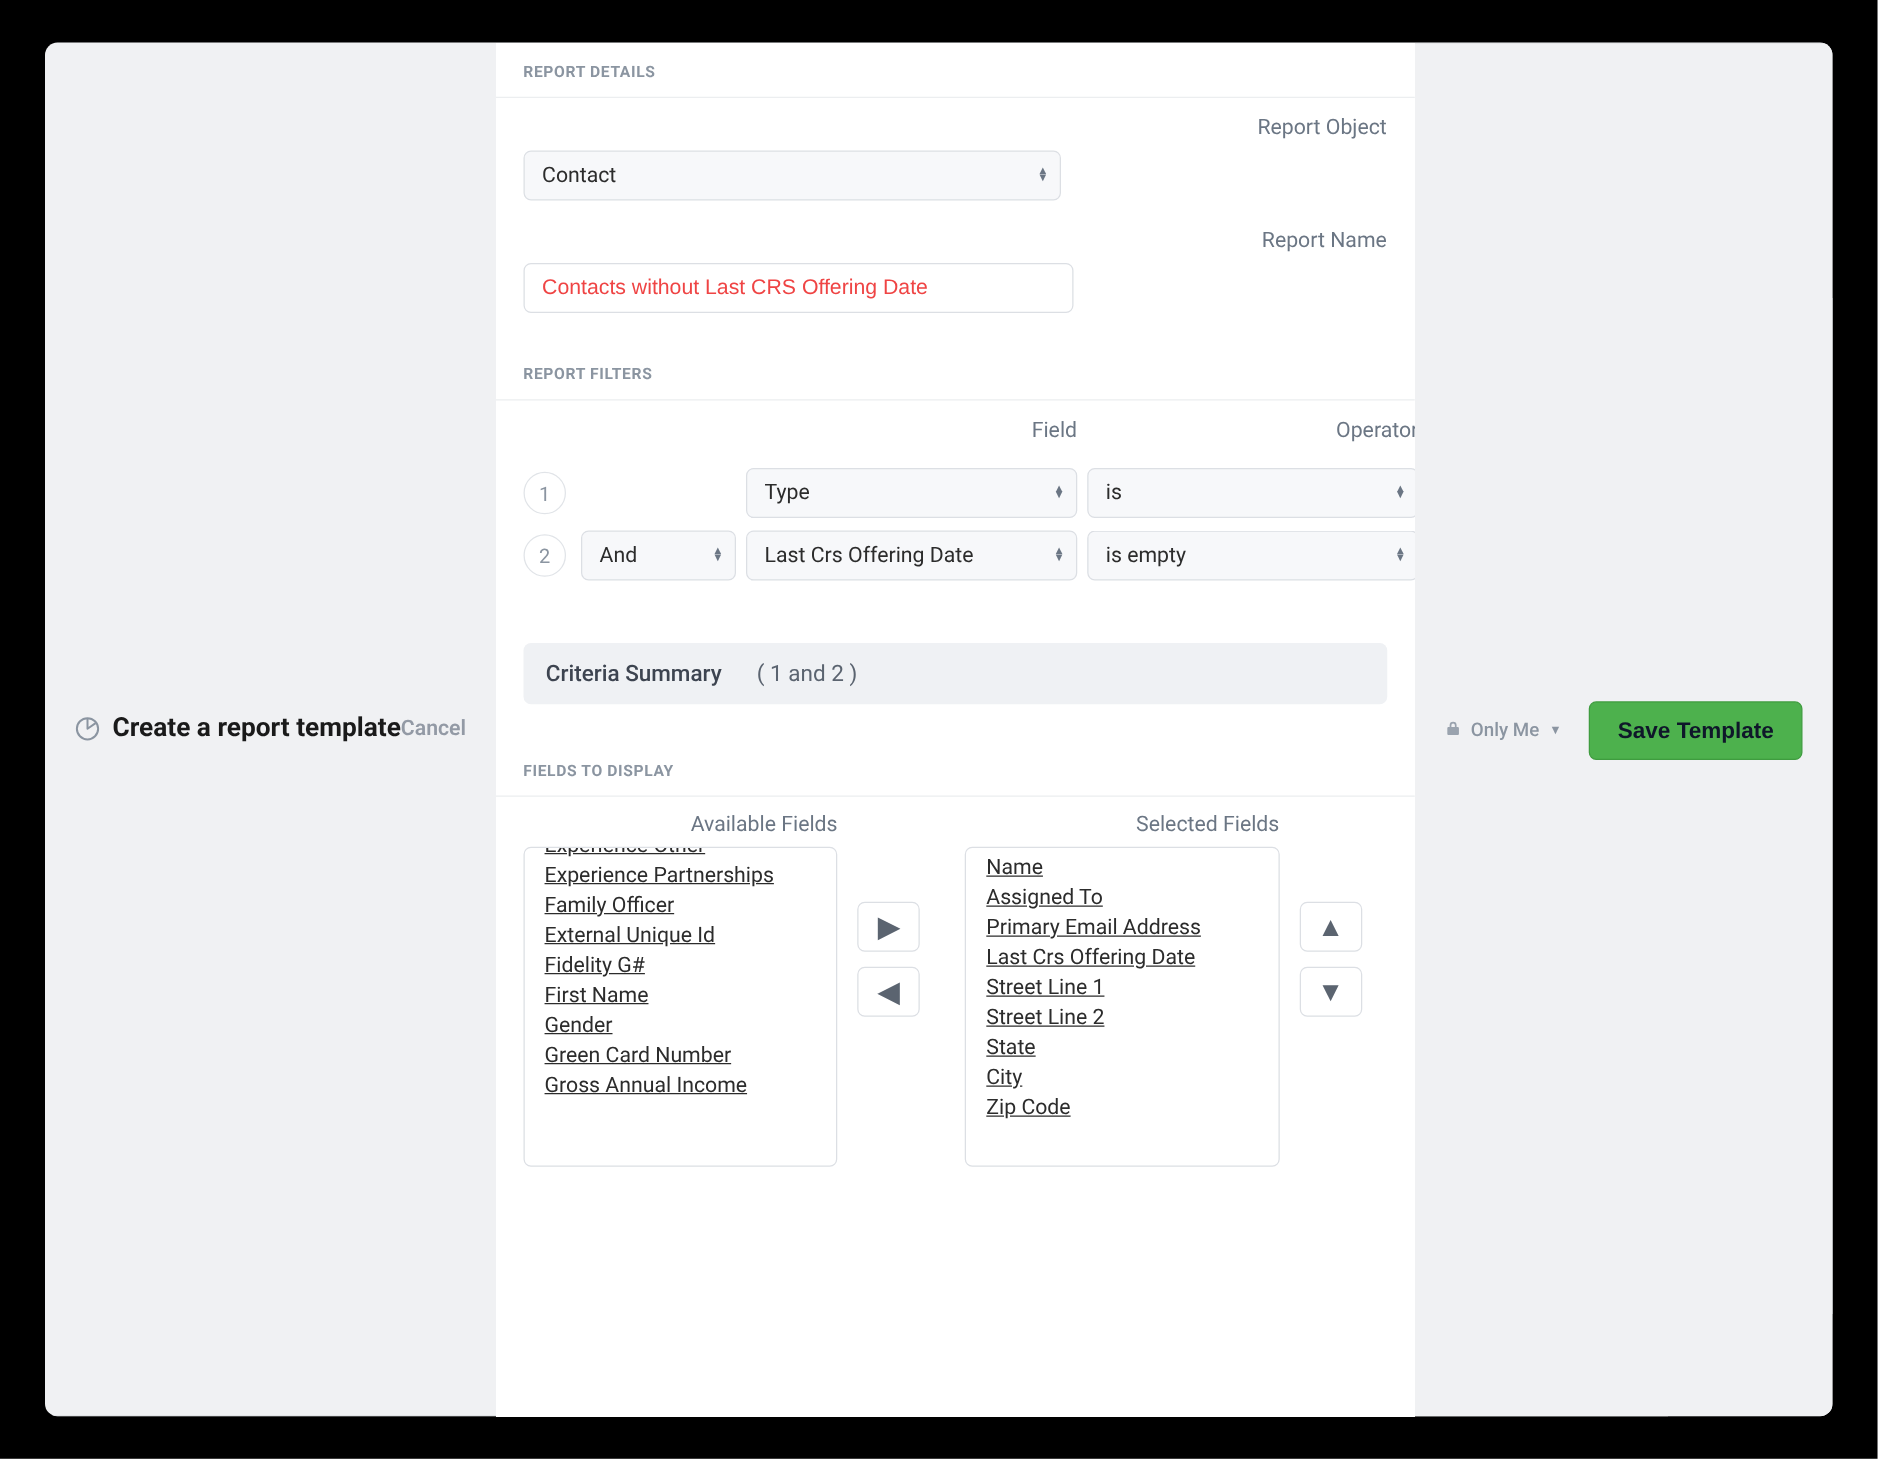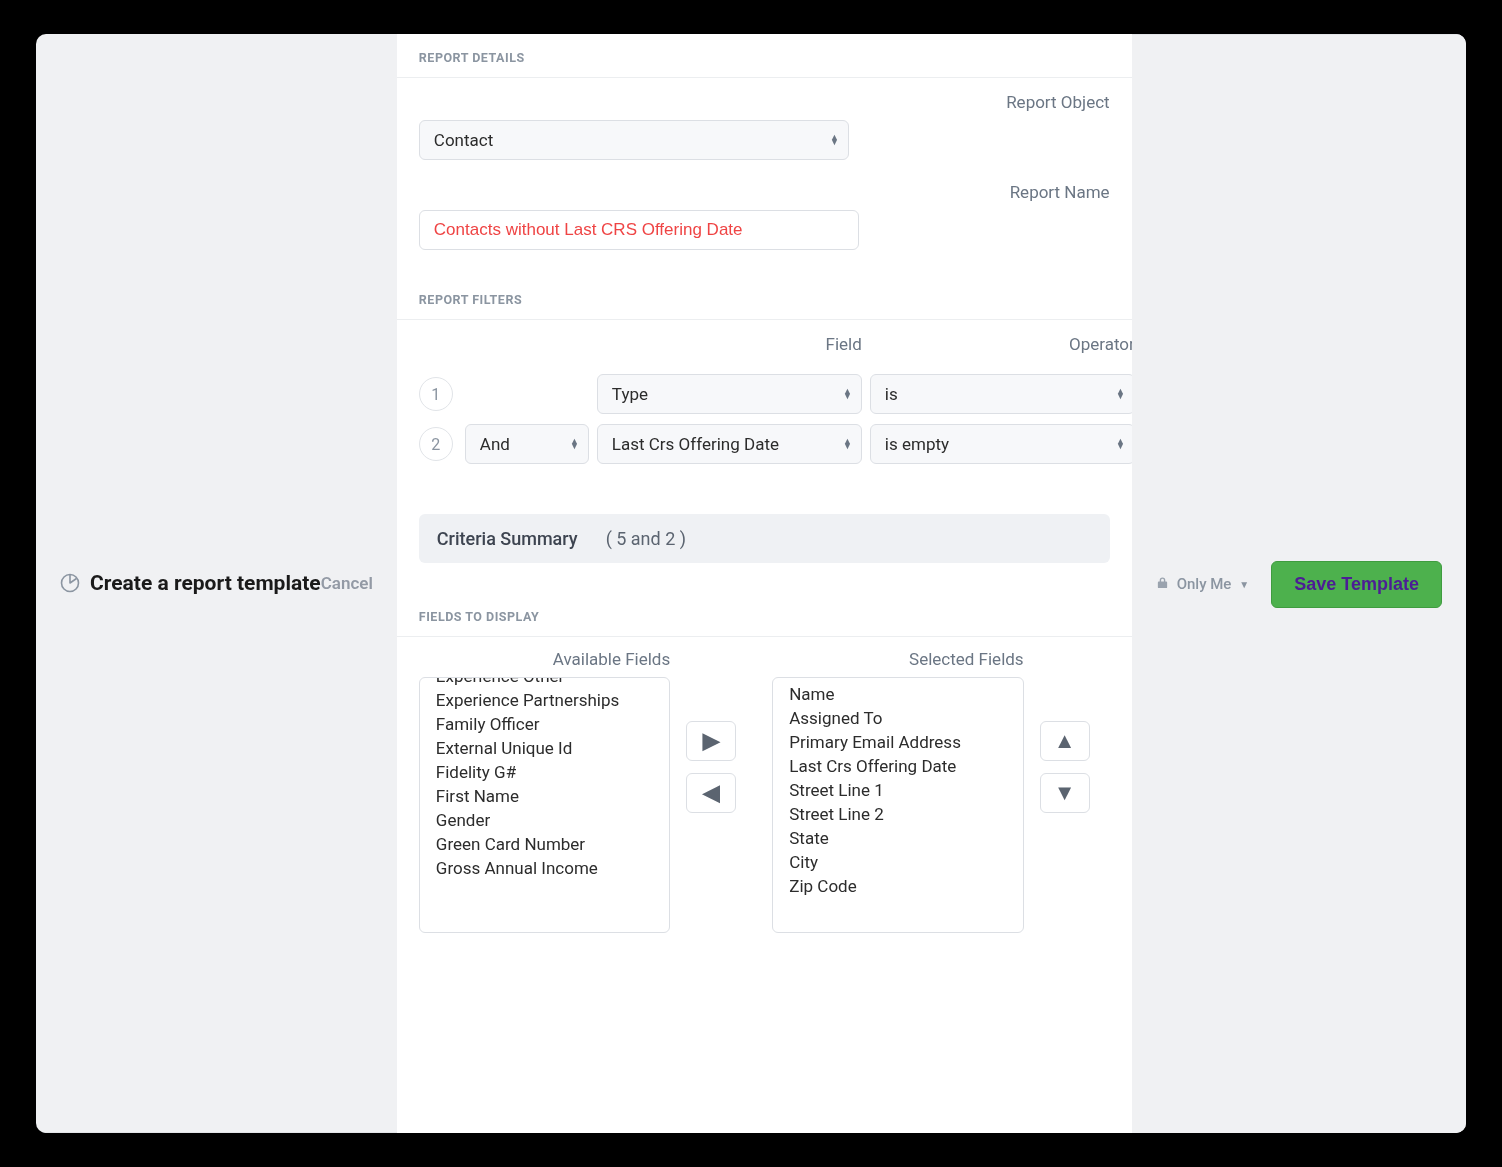--- a/index.html
+++ b/index.html
@@ -25,26 +25,26 @@
   .row-num { width: 34px; height: 34px; border: 1px solid #e1e4e8; border-radius: 50%; display: flex; align-items: center; justify-content: center; font-size: 16px; color: #8b95a1; }
   .icon-btn { width: 50px; height: 40px; border: 1px solid #dcdfe4; border-radius: 6px; background: #fff; display: flex; align-items: center; justify-content: center; cursor: pointer; color: #5b6470; font-weight: 700; font-size: 22px; }
   .action-cell { display: flex; gap: 10px; }
   .criteria-bar { margin: 14px 22px 30px 22px; background: #eff1f4; border-radius: 6px; padding: 14px 18px; display: flex; gap: 28px; font-size: 18px; color: #3d4450; }
   .criteria-bar .label { font-weight: 500; }
   .criteria-bar .expr { color: #5b6470; }
   .fields-grid { display: grid; grid-template-columns: 1fr 70px 1fr 70px; gap: 16px; padding: 0 22px 24px 22px; align-items: start; }
   .list-box { border: 1px solid #dcdfe4; border-radius: 6px; height: 256px; overflow-y: auto; background: #fff; font-size: 17px; }
   .list-box-available { overflow: hidden; }
   .list-inner { padding: 4px 0; }
-  .list-item { padding: 2px 16px; cursor: pointer; color: #2c2c2c; }
+  .list-item { padding: 2px 16px; cursor: pointer; color: #2c2c2c; text-decoration: underline; }
   .available-clip { margin-top: -18px; }
   .mover-col { display: flex; flex-direction: column; gap: 12px; padding-top: 72px; }
   .modal-footer { border-top: 1px solid #e3e5e8; padding: 18px 24px; display: flex; justify-content: flex-end; align-items: center; gap: 22px; background: #f0f1f3; }
   .privacy-toggle { display: flex; align-items: center; gap: 8px; color: #8b95a1; font-size: 15px; font-weight: 500; cursor: pointer; }
-  .save-btn { background: #4db14d; color: #4c1d95; border: 1px solid #3f9c3f; border-radius: 6px; padding: 12px 22px; font-size: 18px; font-weight: 600; cursor: pointer; }
+  .save-btn { background: #4db14d; color: #0f172a; border: 1px solid #3f9c3f; border-radius: 6px; padding: 12px 22px; font-size: 18px; font-weight: 600; cursor: pointer; }
 </style>
 </head>
 <body>
 
 <div class="modal">
   <div class="modal-header">
     <div class="modal-header-left">
       <span class="pie-icon">
         <svg width="20" height="20" viewBox="0 0 20 20" fill="none">
             <circle cx="10" cy="10" r="8.5" stroke="#8b95a1" stroke-width="1.6"></circle>
@@ -135,21 +135,21 @@
                     <rect x="0" y="6.2" width="16" height="3.6" rx="1" fill="#5b6470"></rect>
                   </svg></span>
               </button>
             </div>
           </div>
         </div>
     </div>
 
     <div class="criteria-bar">
       <span class="label">Criteria Summary</span>
-      <span class="expr">( 5 and 2 )</span>
+      <span class="expr">( 1 and 2 )</span>
     </div>
 
     <div class="section-hdr">FIELDS TO DISPLAY</div>
     <div style="height:12px;"></div>
     <div class="fields-grid">
       <div>
         <div class="field-label">Available Fields</div>
         <div class="list-box list-box-available">
           <div class="list-inner available-clip" id="avail-list">
               <div class="list-item">Experience Other</div>

